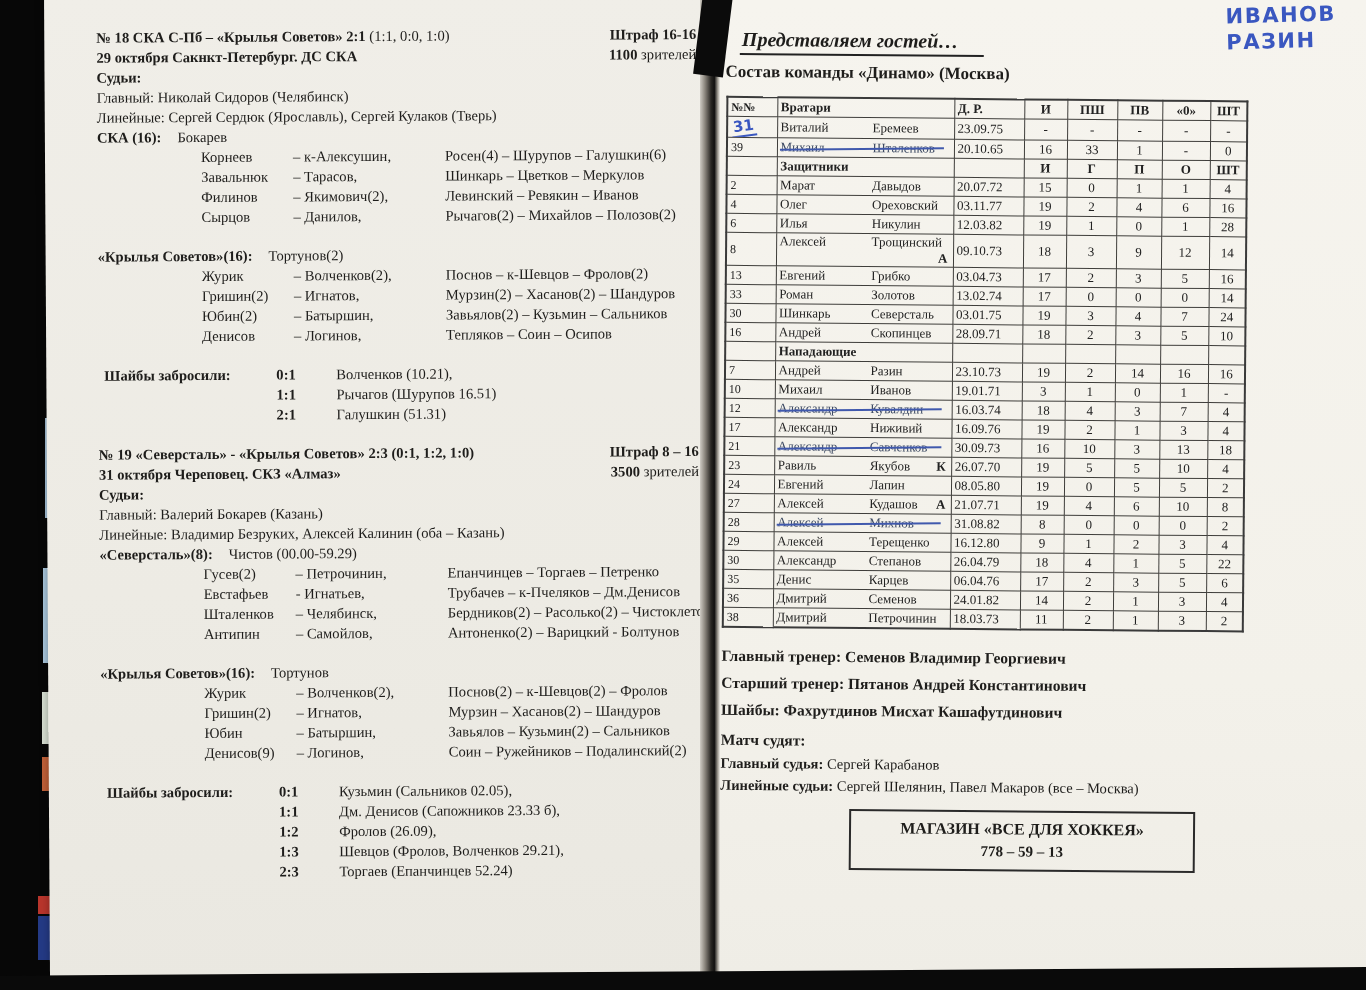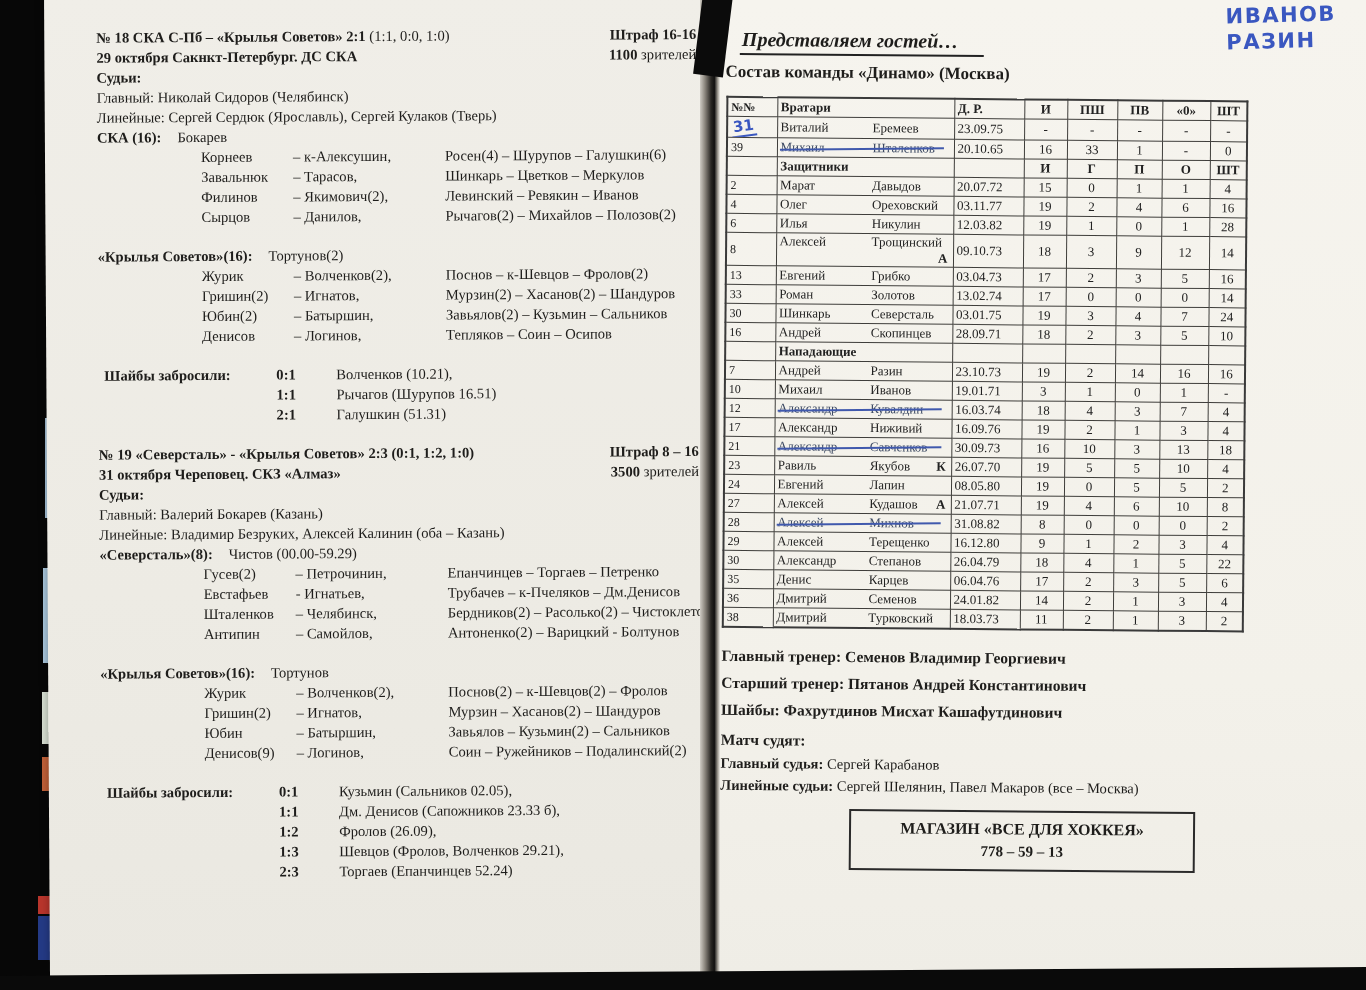--- a/index.html
+++ b/index.html
@@ -608,21 +608,21 @@
             <td>24.01.82</td>
             <td class="c">14</td>
             <td class="c">2</td>
             <td class="c">1</td>
             <td class="c">3</td>
             <td class="c">4</td>
           </tr>
 
           <tr>
             <td class="numcol"><span class="numtxt" data-hand="">38</span></td>
-            <td class="nm" data-struck=""><span class="fn">Дмитрий</span><span class="ln">Турковский</span><span class="cap"></span></td>
+            <td class="nm" data-struck=""><span class="fn">Дмитрий</span><span class="ln">Петрочинин</span><span class="cap"></span></td>
             <td>18.03.73</td>
             <td class="c">11</td>
             <td class="c">2</td>
             <td class="c">1</td>
             <td class="c">3</td>
             <td class="c">2</td>
           </tr>
         </tbody>
     </table>
 

